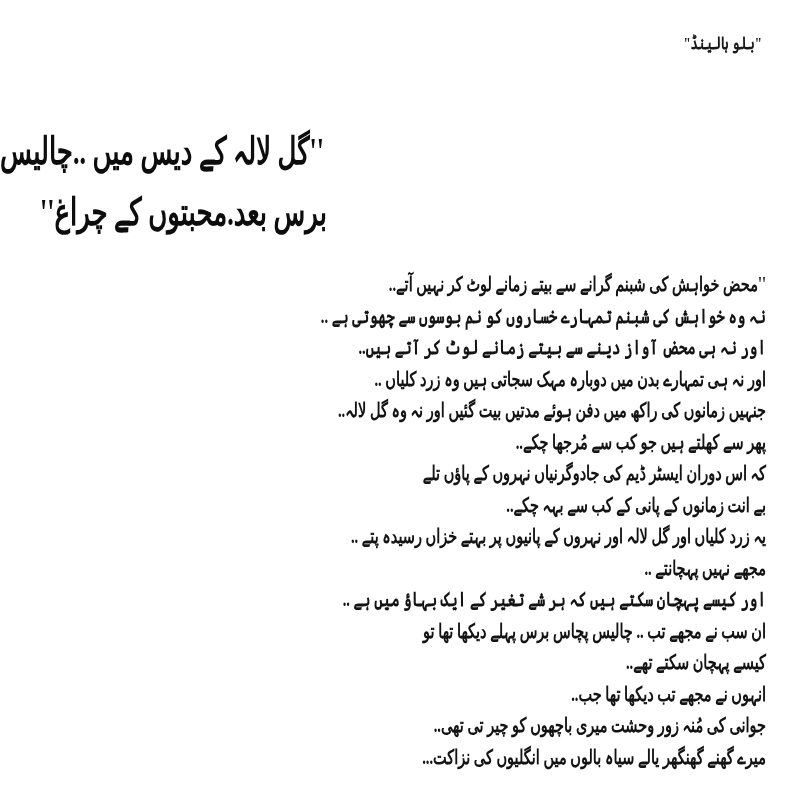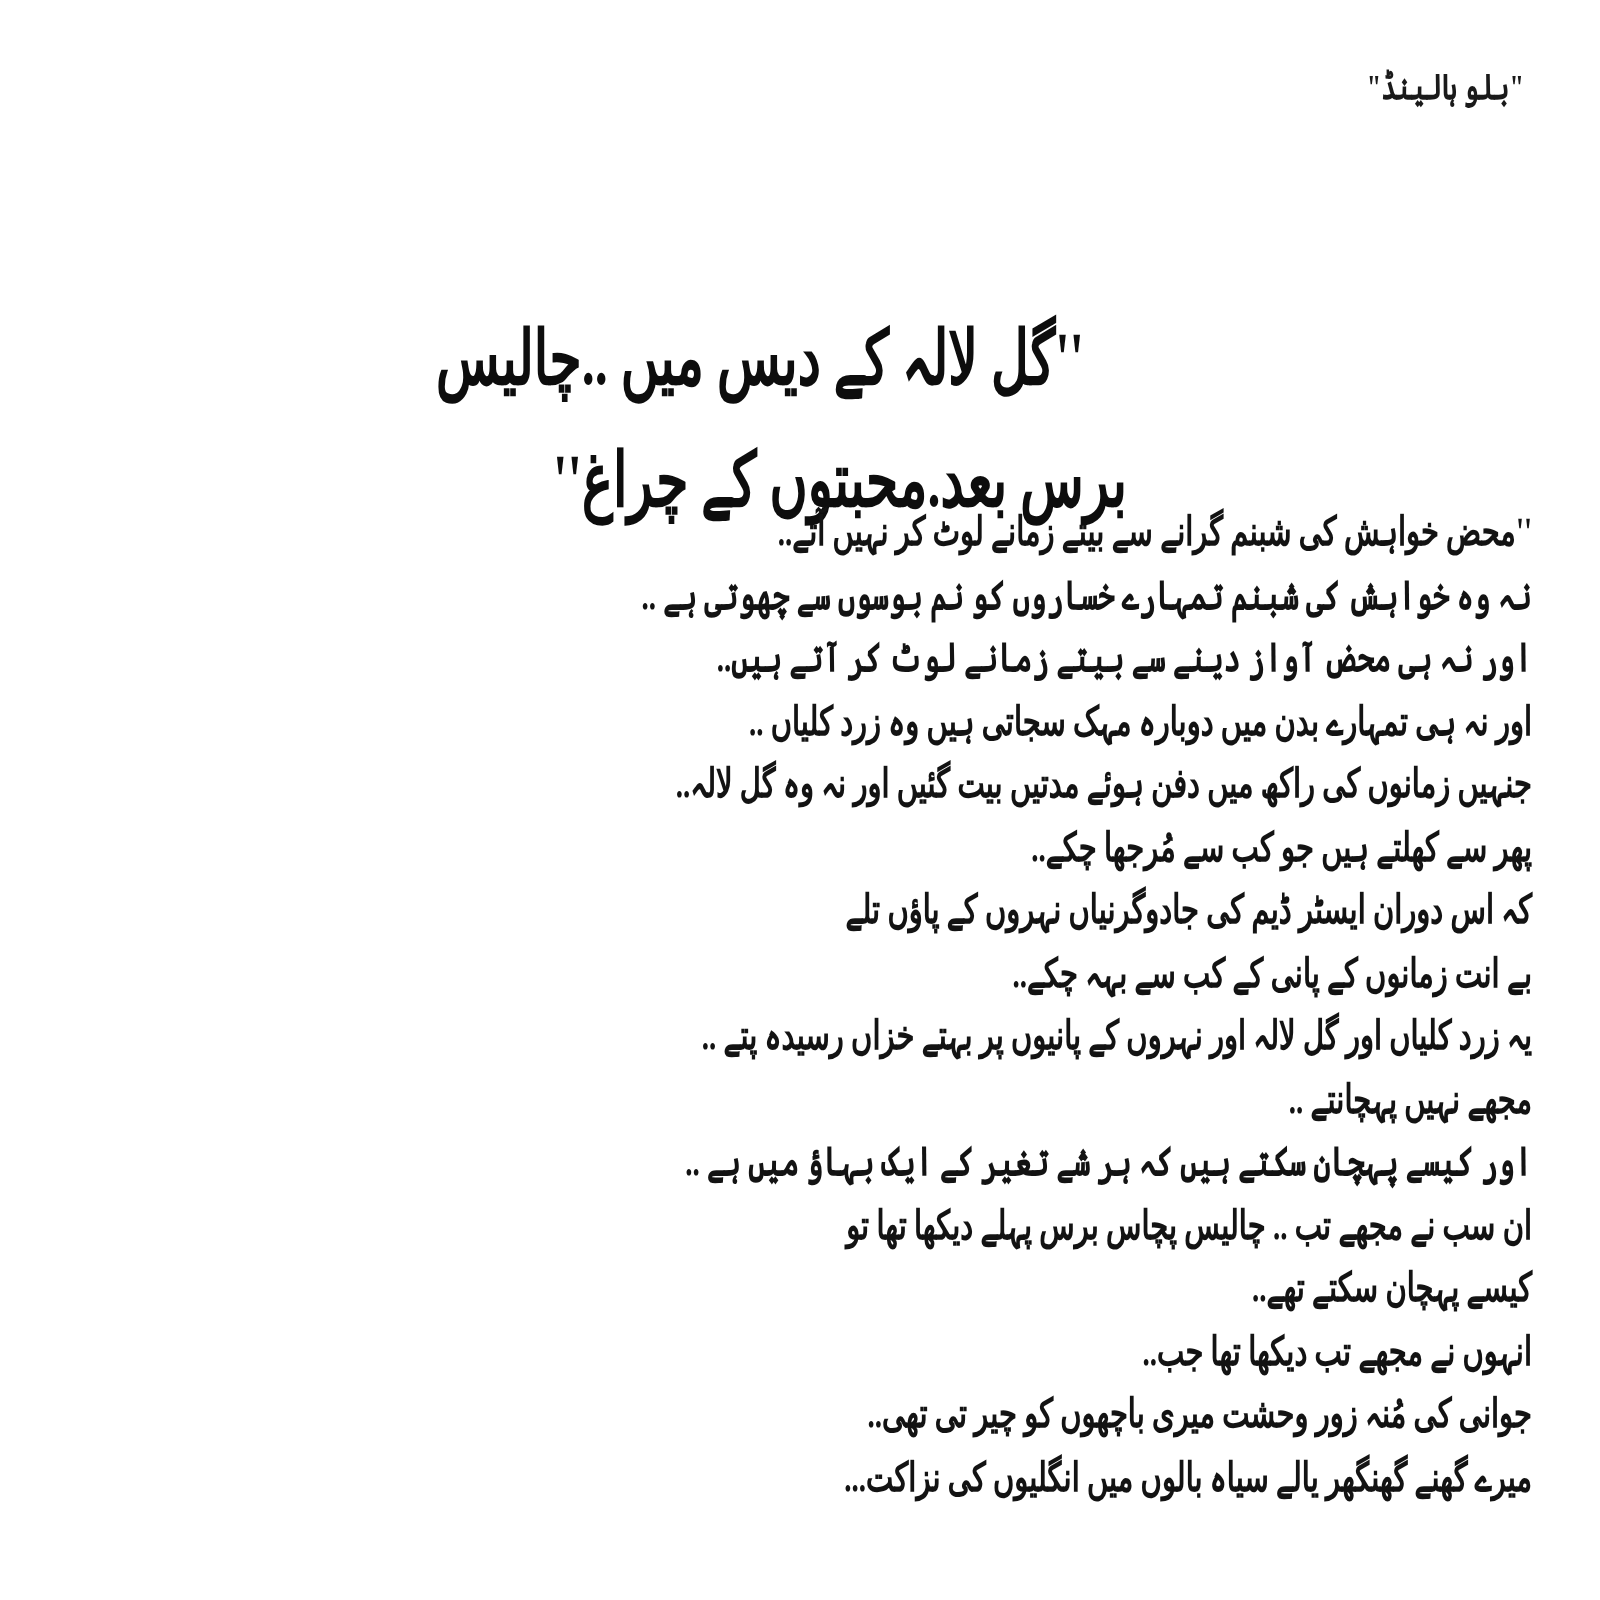--- a/index.html
+++ b/index.html
@@ -40,24 +40,23 @@
     transform-origin: right center;
     white-space: nowrap;
   }
 
   
   .title-block {
     position: absolute;
     top: 138px;
     left: 0;
     width: 800px;
-    text-align: center;
+    text-align: left;
     direction: rtl;
     unicode-bidi: embed;
-    margin-top: 28px;
   }
   .title-line {
     font-size: 26px;
     font-weight: 700;
     color: #0d0d0d;
     line-height: 1.05;
     transform: scaleY(1.45);
     transform-origin: center center;
     margin: 0 0 34px 0;
     white-space: nowrap;
@@ -68,21 +67,21 @@
   .title-line.indent-right {
     padding-right: 40px;
   }
   .title-line.indent-left {
     padding-left: 40px;
   }
 
   
   .verse-block {
     position: absolute;
-    top: 260px;
+    top: 277px;
     right: 34px;
     width: 700px;
     direction: rtl;
     unicode-bidi: embed;
     text-align: right;
   }
   .verse-line {
     font-size: 14.5px;
     font-weight: 700;
     color: #131313;

